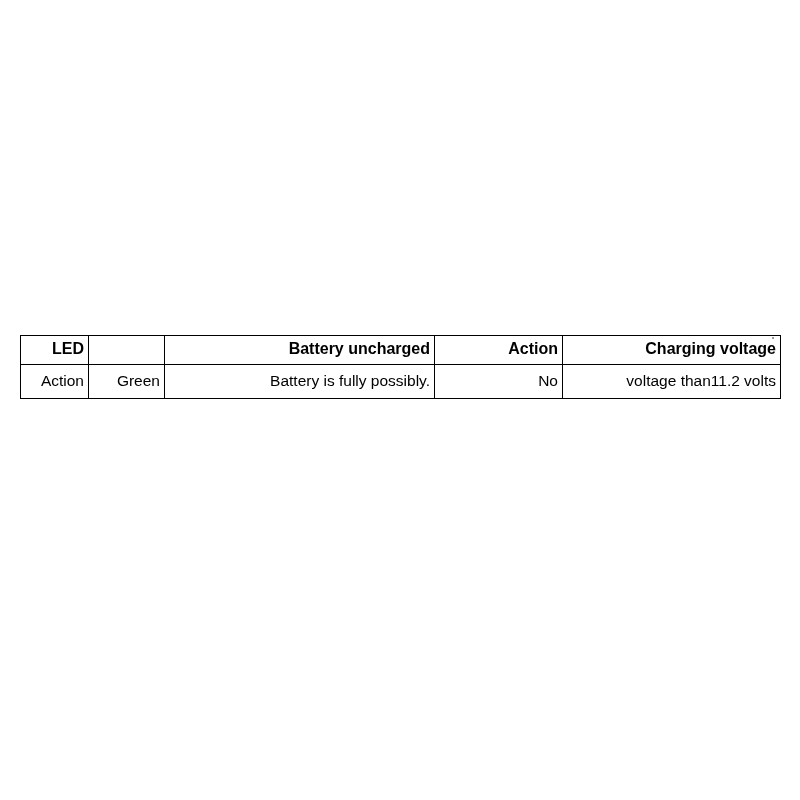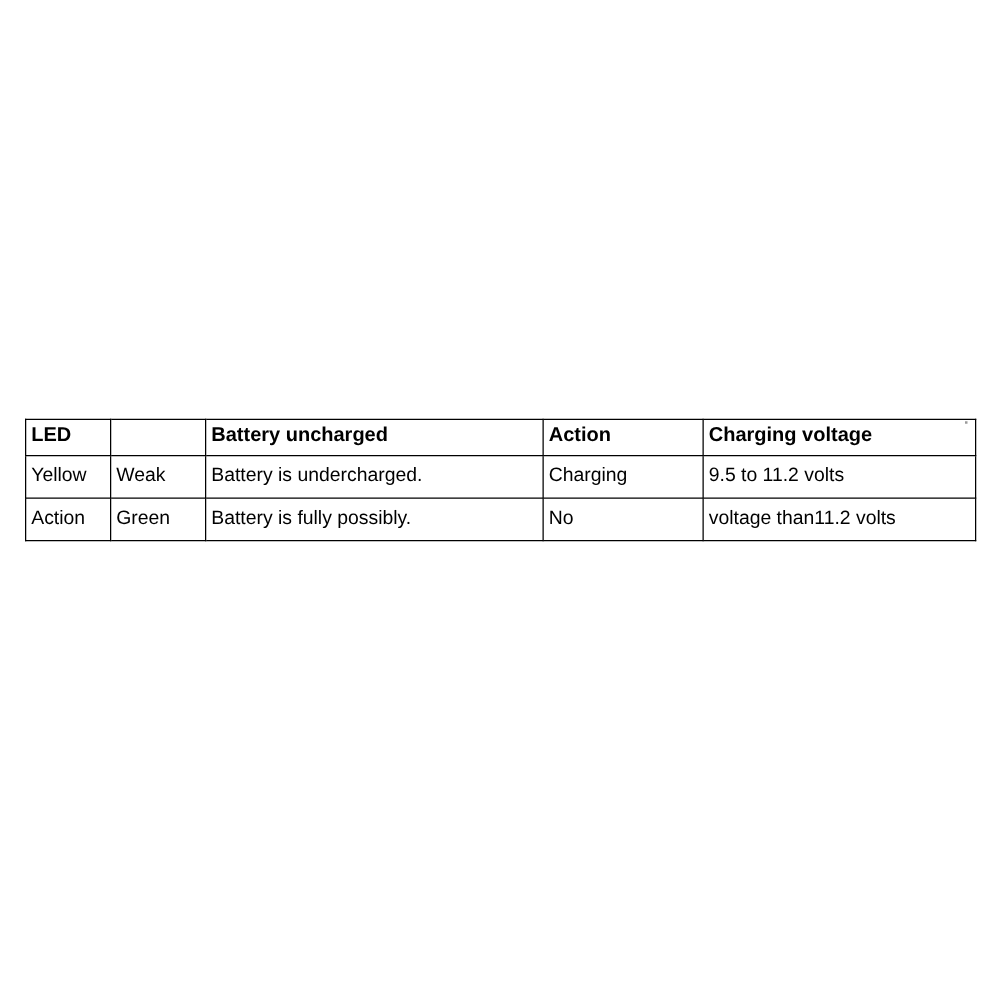--- a/index.html
+++ b/index.html
@@ -26,21 +26,21 @@
   table.spec-table {
     border-collapse: collapse;
     width: 760px;
     table-layout: fixed;
     background: #ffffff;
   }
 
   table.spec-table td,
   table.spec-table th {
     border: 1.6px solid #000000;
-    text-align: left;
+    text-align: right;
     vertical-align: middle;
     font-size: 15.5px;
     line-height: 1.18;
     padding: 3px 4px;
     font-weight: normal;
   }
 
   table.spec-table thead th {
     font-weight: bold;
     font-size: 16px;
@@ -92,27 +92,20 @@
       <tr>
         <th>LED</th>
         <th></th>
         <th>Battery uncharged</th>
         <th>Action</th>
         <th>Charging voltage</th>
       </tr>
     </thead>
     <tbody>
       <tr class="row-short">
-        <td>Yellow</td>
-        <td>Weak</td>
-        <td>Battery is undercharged.</td>
-        <td>Charging</td>
-        <td>9.5 to 11.2 volts</td>
-      </tr>
-      <tr class="row-short">
         <td>Action</td>
         <td>Green</td>
         <td>Battery is fully possibly.</td>
         <td>No</td>
         <td>voltage than11.2 volts</td>
       </tr>
     </tbody>
   </table>
 </div>
 

